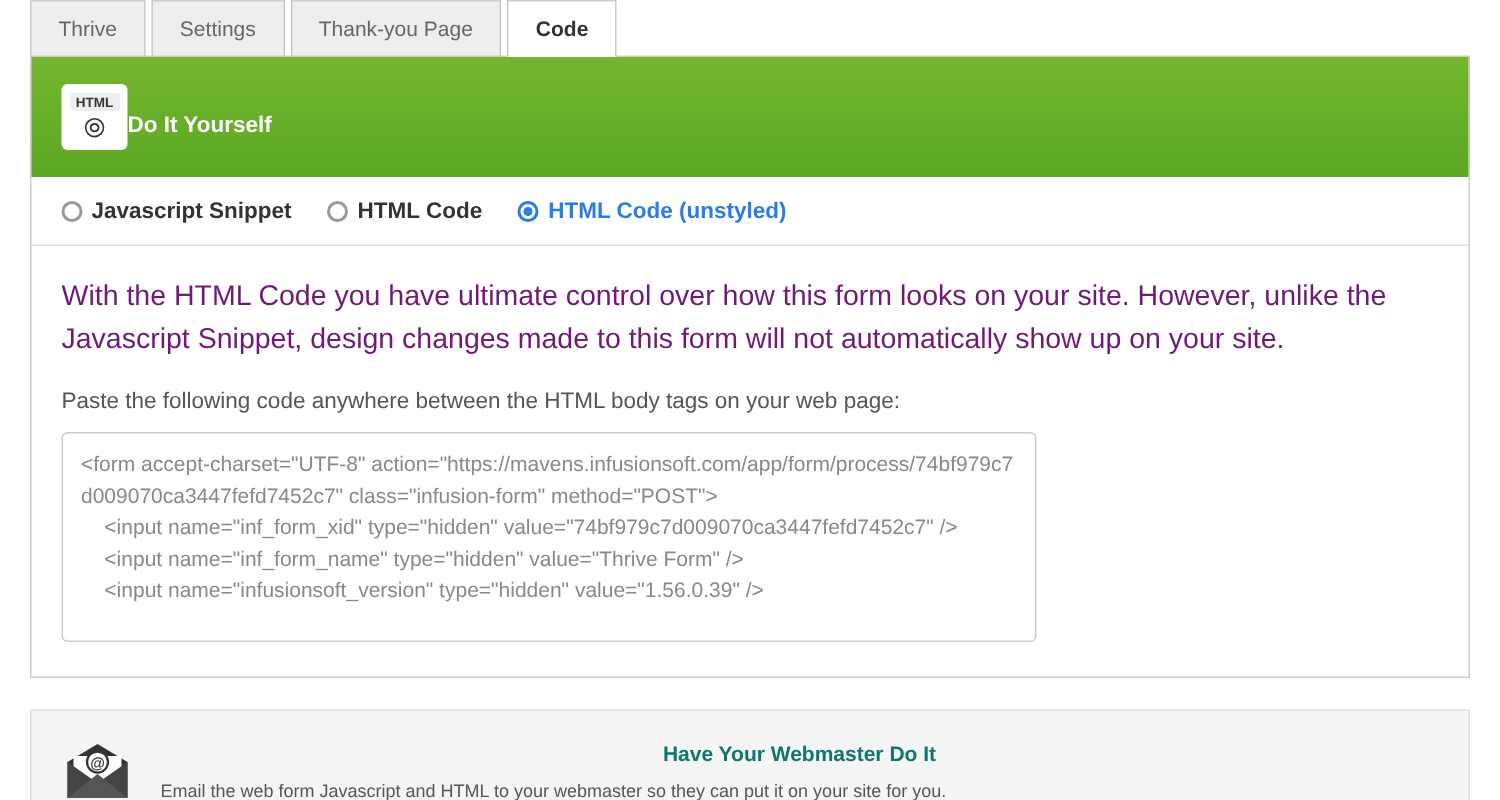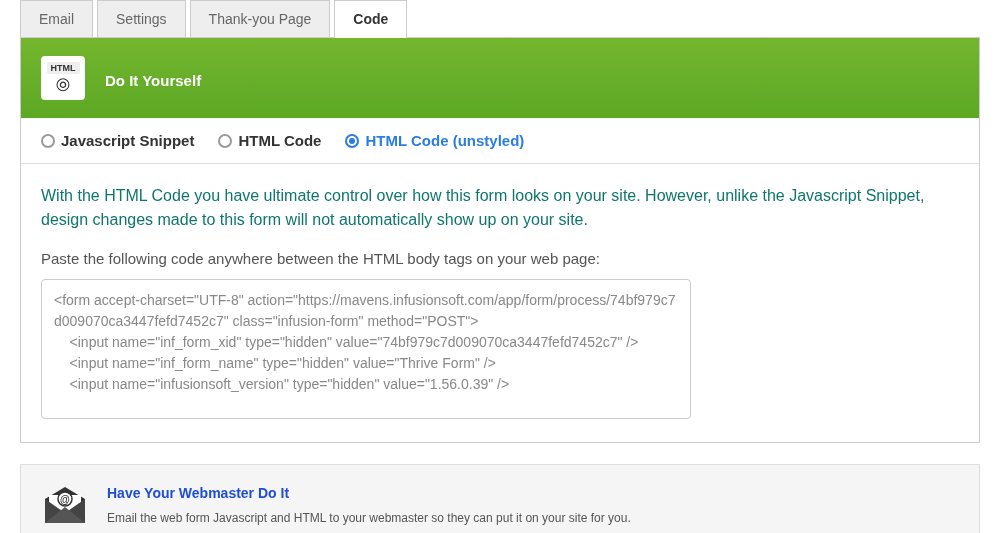--- a/index.html
+++ b/index.html
@@ -37,22 +37,22 @@
       border: 1px solid #ccc;
       margin: 0 20px;
       position: relative;
       top: -1px;
     }
     .banner {
       background: linear-gradient(to bottom, #74b62e, #5ca824);
       color: #fff;
       padding: 18px 20px;
       display: flex;
-      align-items: flex-start;
-      gap: 20px;
+      align-items: flex-end;
+      gap: 0;
     }
     .banner-icon {
       width: 44px;
       height: 44px;
       background: #fff;
       border-radius: 4px;
       display: flex;
       flex-direction: column;
       align-items: center;
       justify-content: center;
@@ -120,22 +120,22 @@
       color: #333;
     }
     .option.selected .option-label {
       color: #2a7de1;
       text-align: center;
     }
     .body-section {
       padding: 20px;
     }
     .desc {
-      color: #0f766e;
-      font-size: 16px;
+      color: #701a75;
+      font-size: 19px;
       line-height: 1.5;
       margin-bottom: 18px;
     }
     .paste-label {
       color: #555;
       font-size: 15px;
       margin-bottom: 12px;
     }
     .code-box {
       width: 650px;
@@ -168,33 +168,34 @@
       flex-shrink: 0;
     }
     .mail-icon svg {
       width: 100%;
       height: 100%;
     }
     .webmaster-text { flex: 1; }
     .webmaster-title {
       font-weight: 600;
       font-size: 14px;
-      color: #1d4ed8;
+      color: #0f766e;
       margin-bottom: 10px;
+      text-align: center;
     }
     .webmaster-sub {
       font-size: 12px;
       color: #555;
     }
   </style>
 </head>
 <body>
 
 <div class="tabs">
-  <div class="tab">Email</div>
+  <div class="tab">Thrive</div>
   <div class="tab">Settings</div>
   <div class="tab">Thank-you Page</div>
   <div class="tab active">Code</div>
 </div>
 
 <div class="content-border">
 
   <div class="banner">
     <div class="banner-icon">
       <span class="banner-icon-top">HTML</span>

